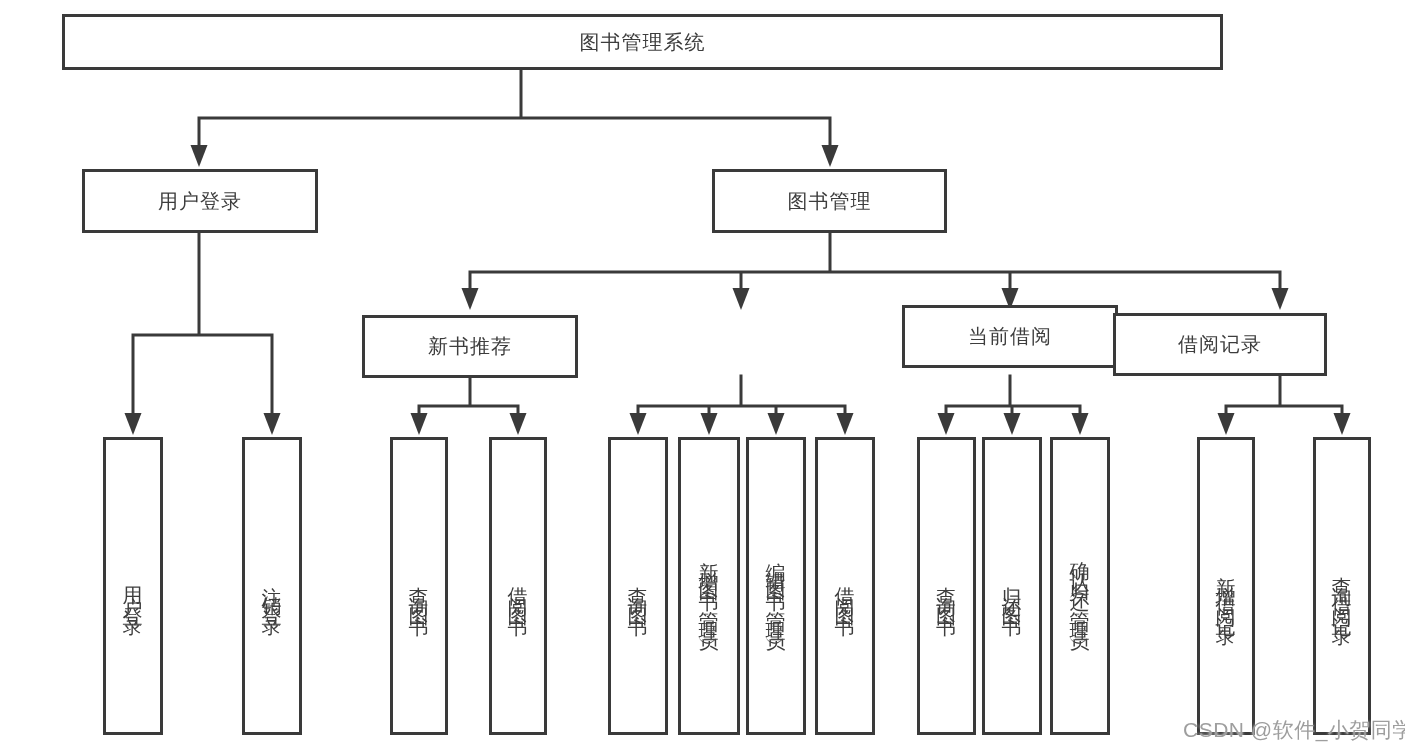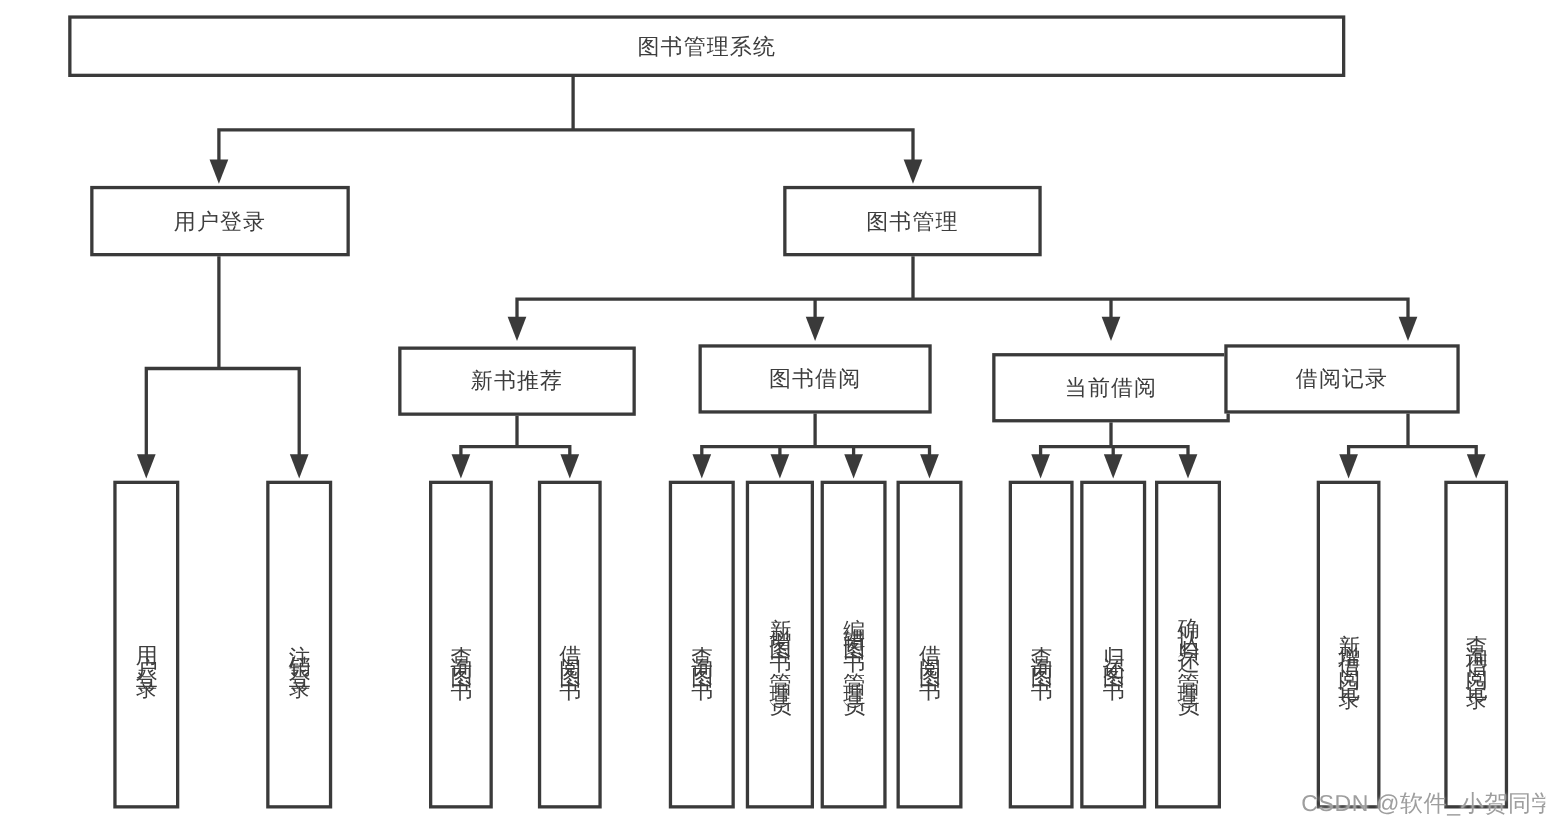--- a/index.html
+++ b/index.html
@@ -125,24 +125,21 @@
   <div class="node hbox" style="left:82px; top:169px; width:236px;">
     <span class="lbl">用户登录</span>
   </div>
   <div class="node hbox" style="left:712px; top:169px; width:235px;text-align:right;">
     <span class="lbl">图书管理</span>
   </div>
 
   <div class="node hbox" style="left:362px; top:303px; width:216px; height:63px;margin-top:12px;">
     <span class="lbl">新书推荐</span>
   </div>
-  <div class="node hbox" style="left:635px; top:313px; width:212px; height:63px;">
-    <span class="lbl">图书借阅</span>
-  </div>
-  <div class="node hbox" style="left:902px; top:321px; width:216px; height:63px;">
+  <div class="node hbox" style="left:902px; top:305px; width:216px; height:63px;">
     <span class="lbl">当前借阅</span>
   </div>
   <div class="node hbox" style="left:1113px; top:313px; width:214px; height:63px;">
     <span class="lbl">借阅记录</span>
   </div>
 
   <div class="node vbox" style="left:103px; width:60px;">
     <span class="lbl">用户登录</span>
   </div>
   <div class="node vbox" style="left:242px; width:60px;">

